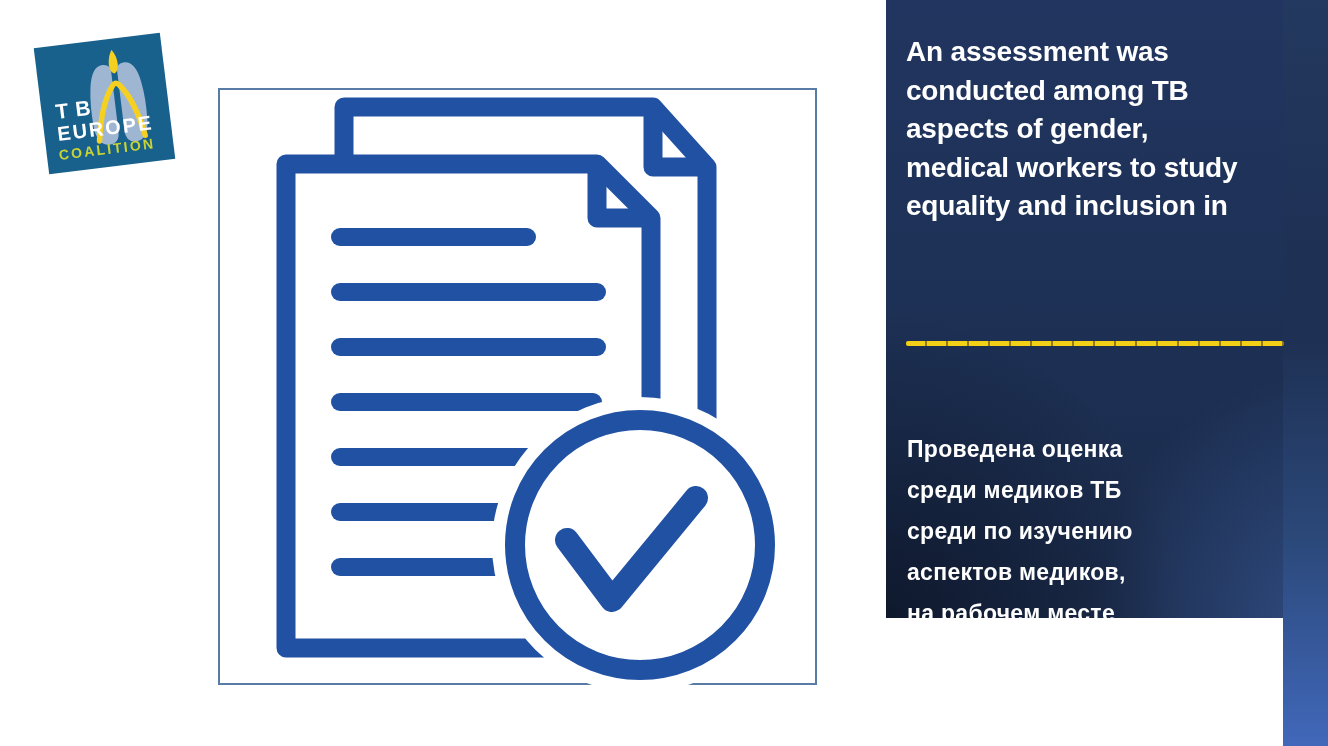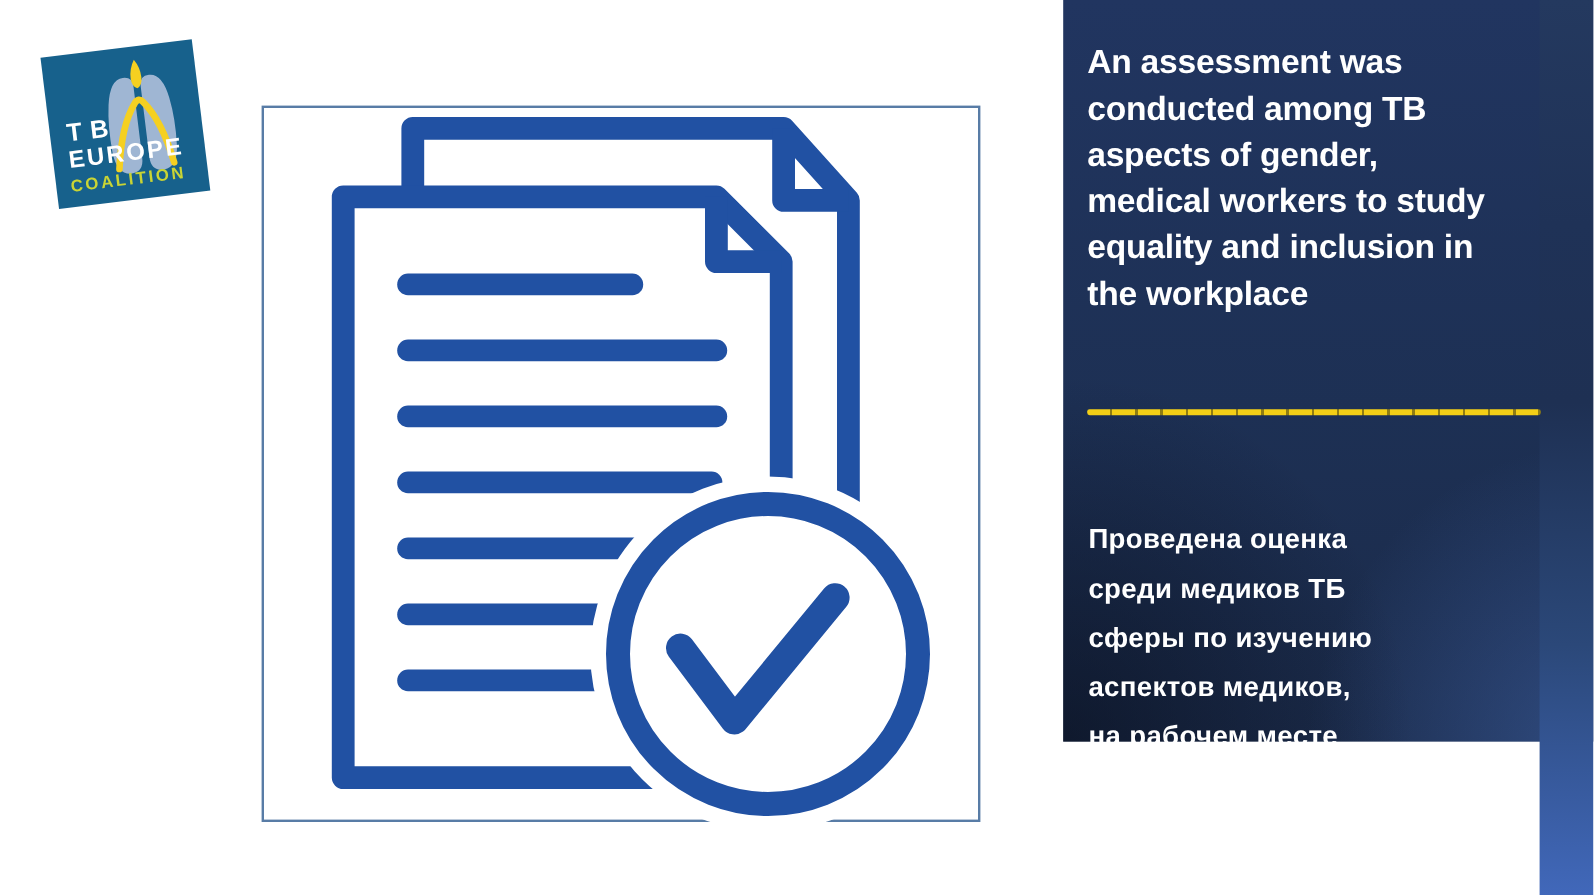--- a/index.html
+++ b/index.html
@@ -93,27 +93,26 @@
 
   <div class="panel">
     <div class="strip"></div>
 
     <div class="headline en">
       <div>An assessment was</div>
       <div>conducted among TB</div>
       <div>aspects of gender,</div>
       <div>medical workers to study</div>
       <div>equality and inclusion in</div>
-      <div>the workplace</div>
     </div>
 
     <div class="divider"></div>
 
     <div class="headline ru">
       <div>Проведена оценка</div>
       <div>среди медиков ТБ</div>
-      <div>сферы по изучению</div>
+      <div>среди по изучению</div>
       <div>аспектов медиков,</div>
       <div>на рабочем месте</div>
     </div>
   </div>
 
 </div>
 
 </body></html>

